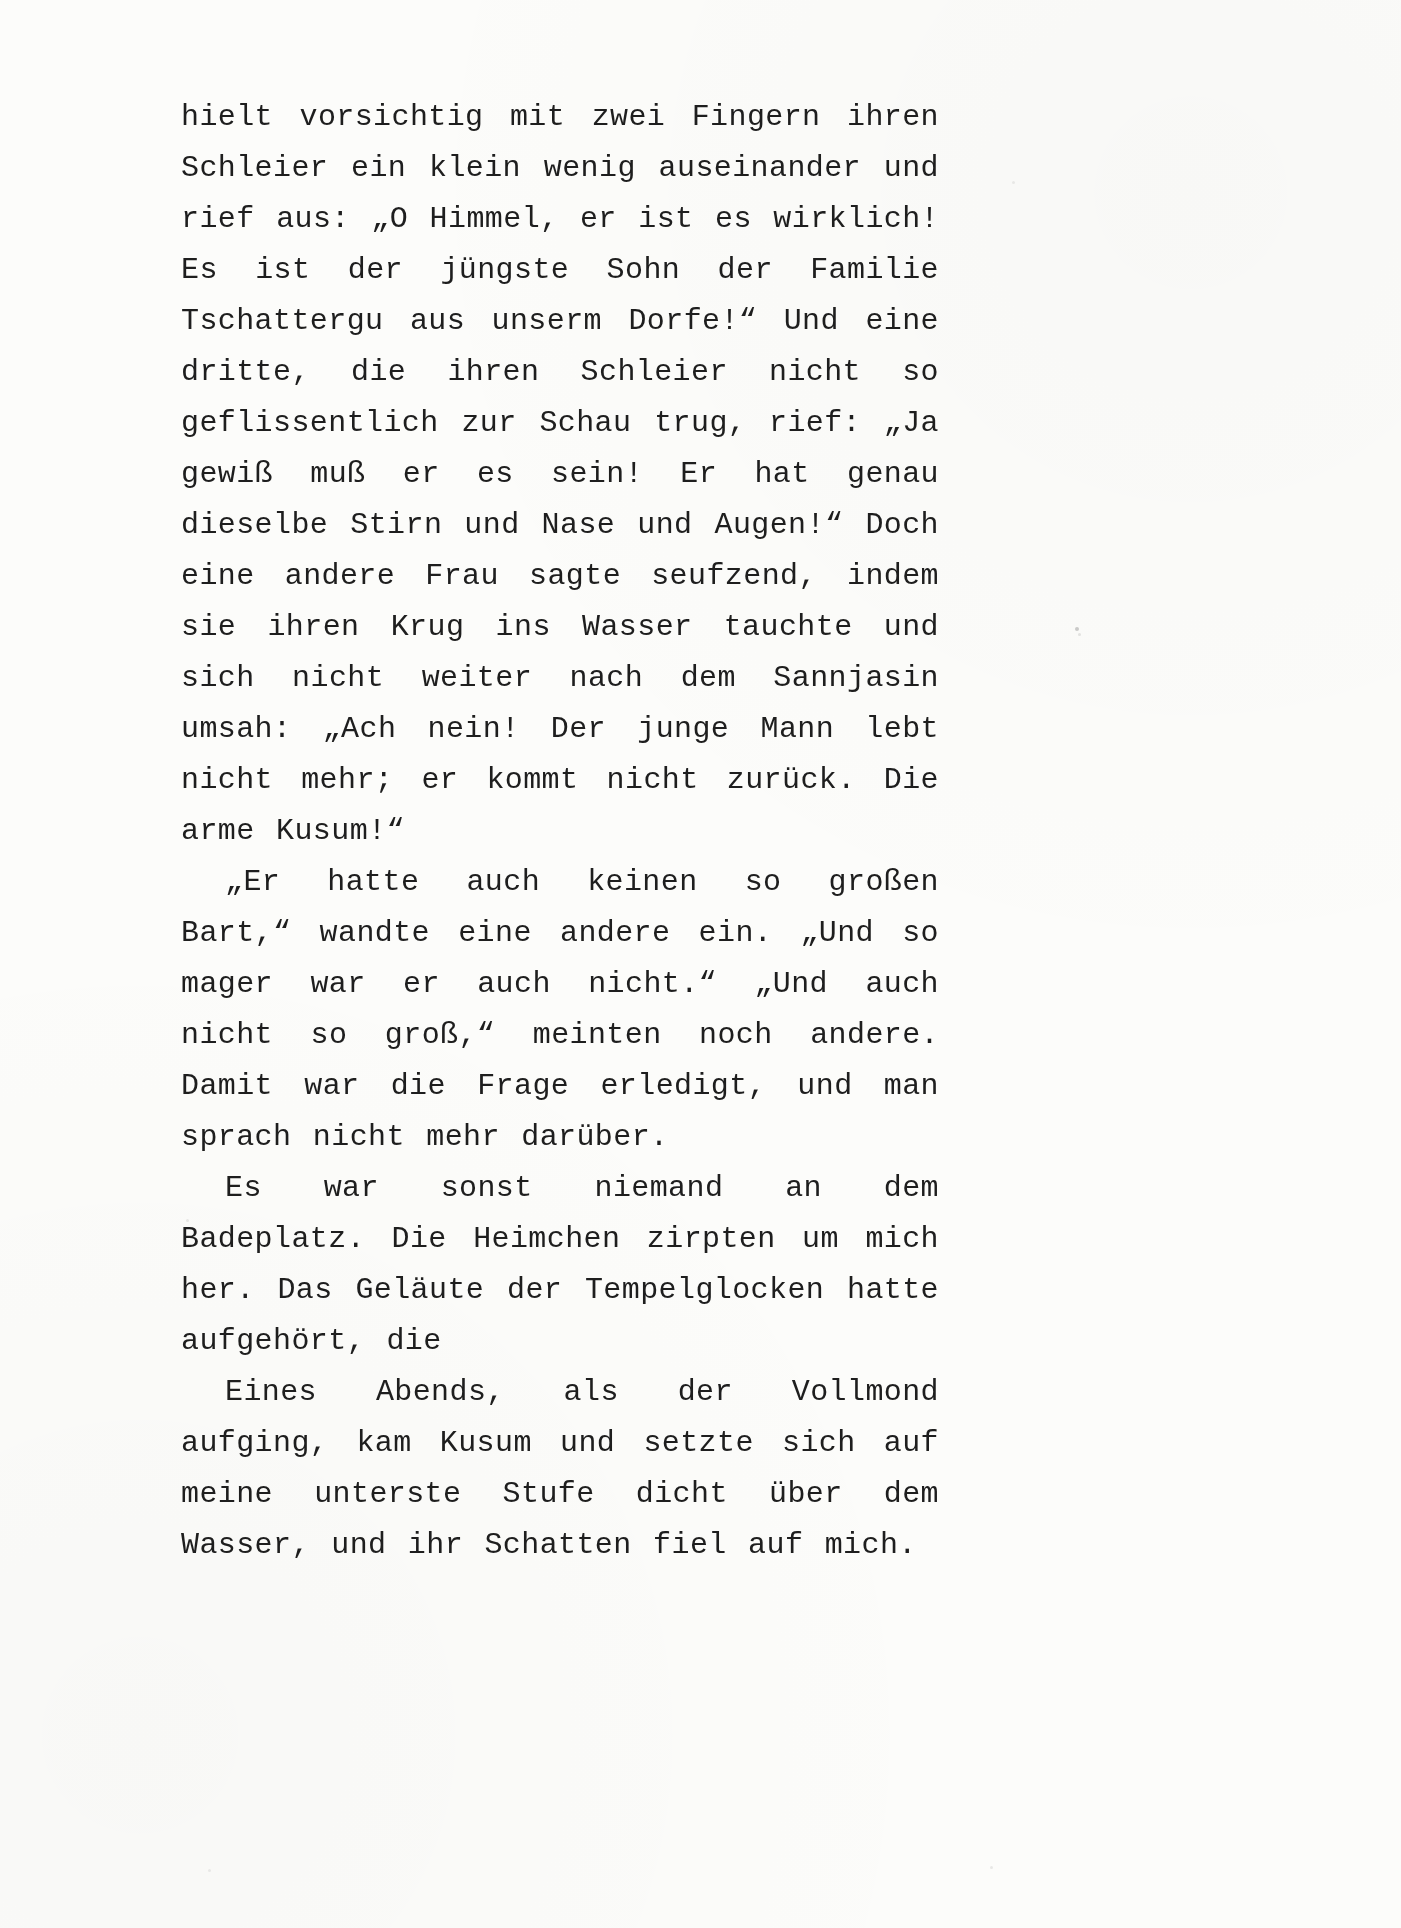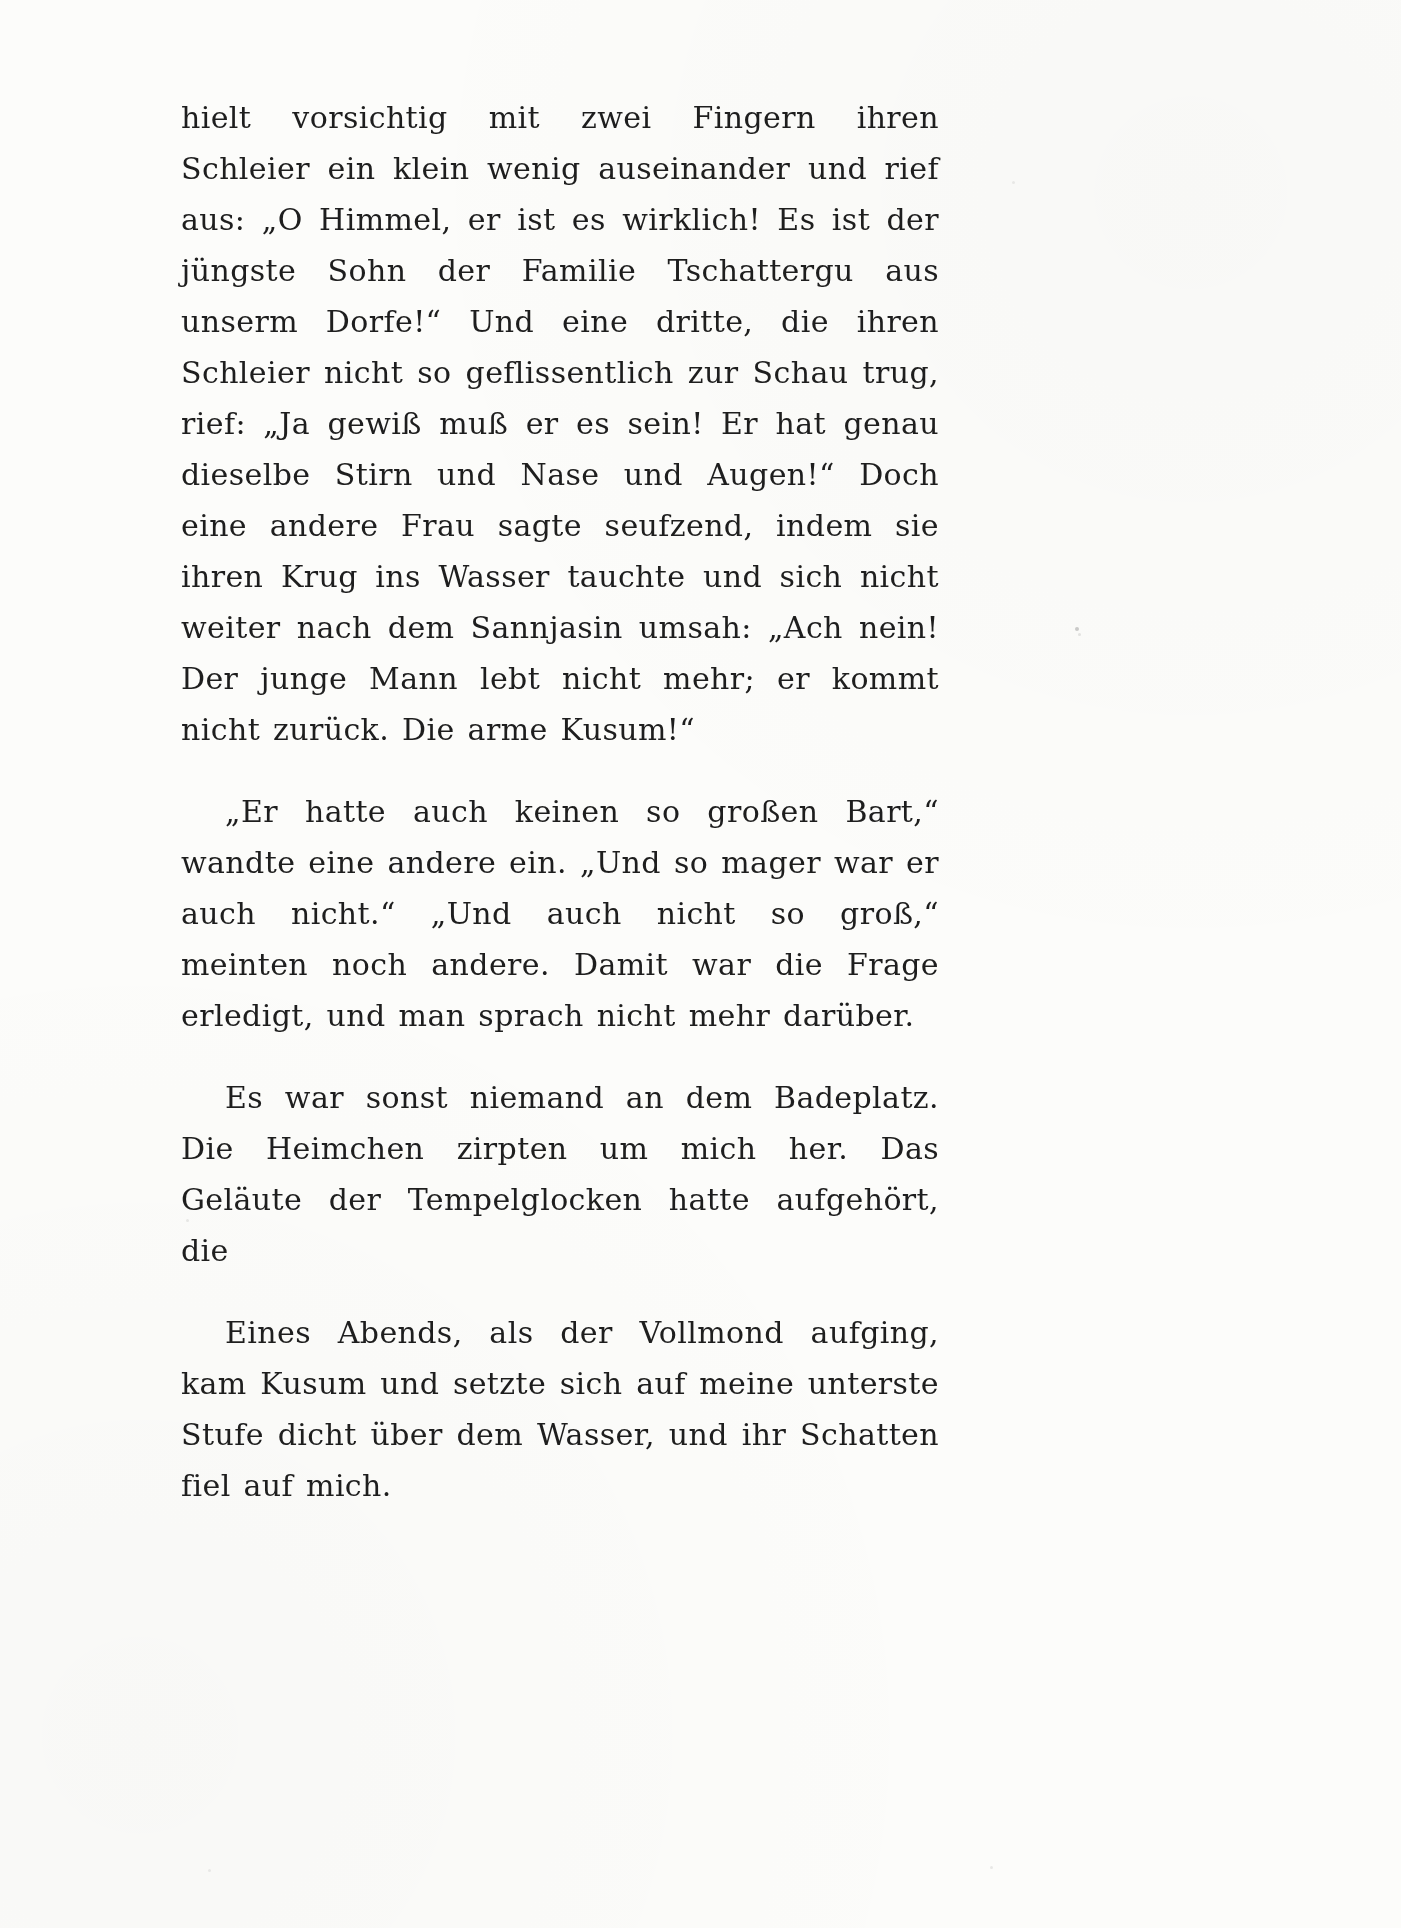--- a/index.html
+++ b/index.html
@@ -30,24 +30,24 @@
     top: 92px;
     width: 758px;
     font-size: 30px;
     line-height: 51px;
     text-align: justify;
     word-spacing: 3px;
     letter-spacing: 0.4px;
   }
   .text-block p {
     margin: 0;
+    font-family: Liberation Mono, monospace;
   }
   .text-block p.indent {
     text-indent: 44px;
-    margin-top: 31px;
   }
   .page-number {
     position: absolute;
     top: 1686px;
     left: 181px;
     width: 758px;
     text-align: center;
     font-size: 31px;
     letter-spacing: 2px;
   }

